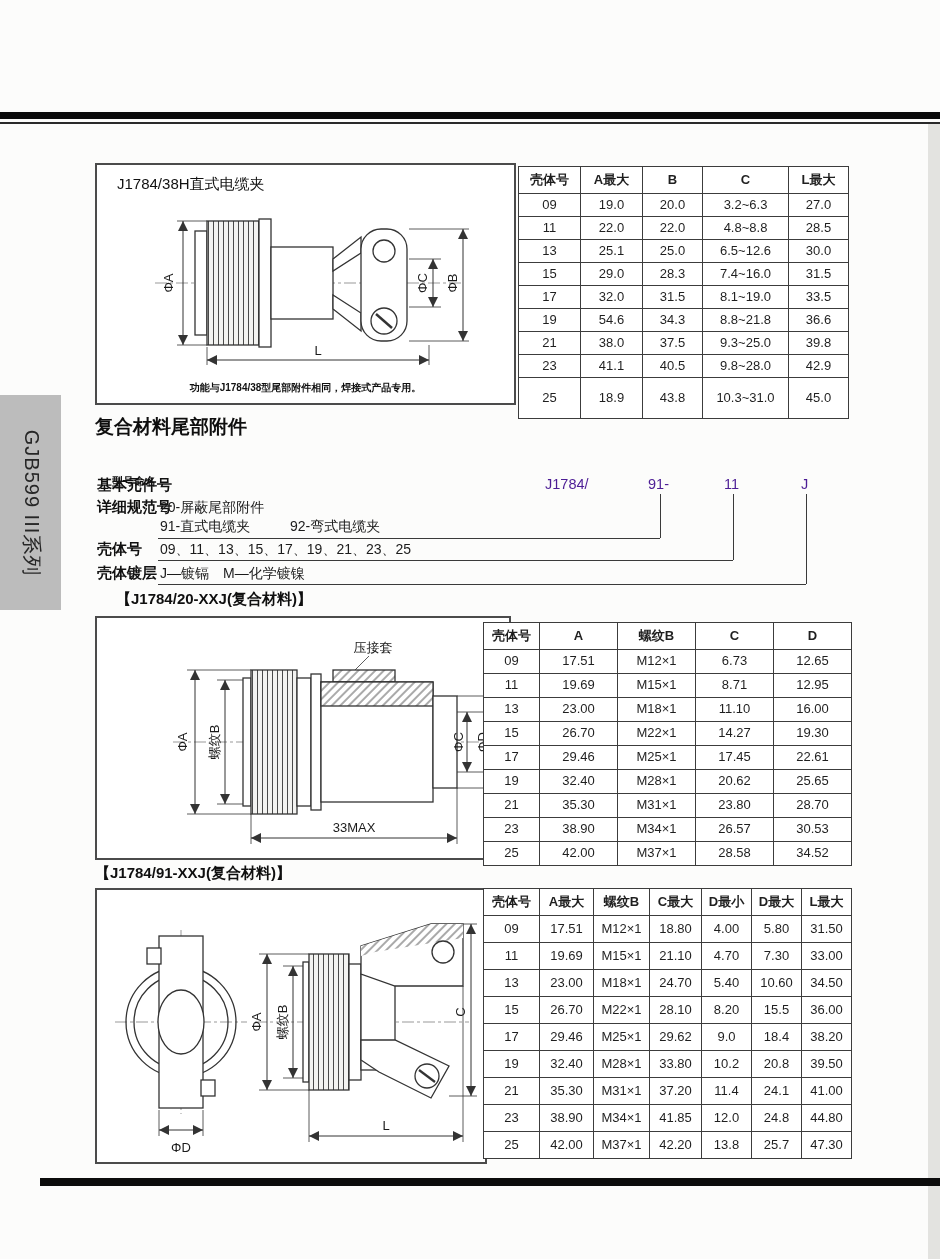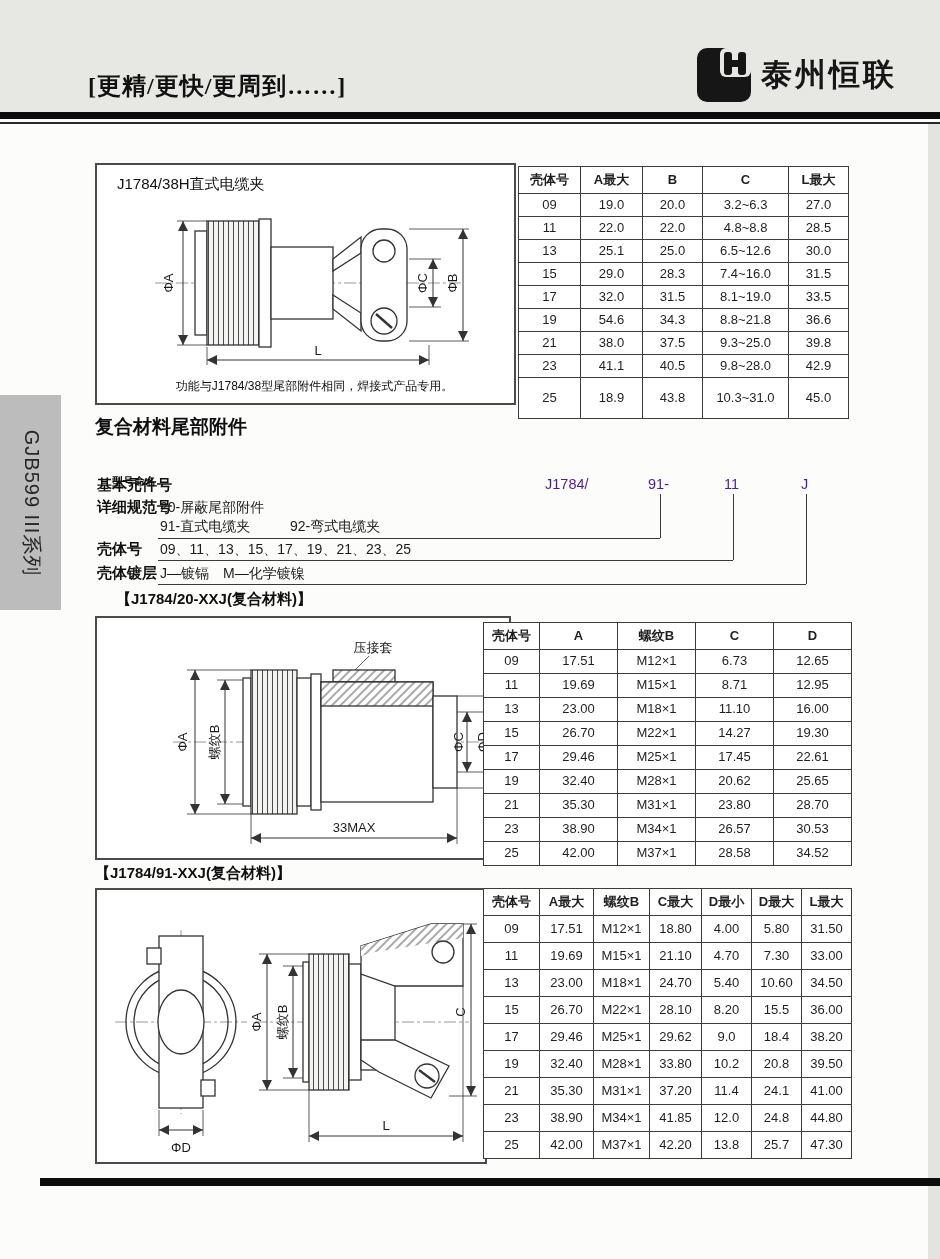--- a/index.html
+++ b/index.html
@@ -11,21 +11,21 @@
           font-weight:bold;font-size:24px;letter-spacing:1px;color:#111;}
   .logo{position:absolute;left:697px;top:48px;display:flex;align-items:center;gap:10px;}
   .logo-type{font-size:31px;font-weight:900;letter-spacing:3px;color:#161616;}
   .bar-top{position:absolute;left:0;top:112px;width:940px;height:7px;background:#0b0b0b;}
   .bar-top2{position:absolute;left:0;top:122px;width:940px;height:2px;background:#2a2a2a;}
   .right-strip{position:absolute;right:0;top:124px;width:12px;height:1135px;background:#e3e3e0;}
   
   .dbox{position:absolute;border:2px solid #4b4b4b;background:#fff;}
   .dbox-title{position:absolute;left:20px;top:10px;font-size:15px;font-weight:500;color:#111;}
   .dbox-caption{position:absolute;left:0;bottom:8px;width:100%;text-align:center;
-                font-size:12px;font-weight:400;color:#111;margin-left:9px;}
+                font-size:10px;font-weight:700;color:#111;}
   
   .dtable{position:absolute;border-collapse:collapse;table-layout:fixed;background:#fff;}
   .dtable th,.dtable td{border:1.6px solid #3c3c3c;text-align:center;padding:0;
                         font-size:13px;color:#1f1f1f;line-height:1.1;}
   .dtable th{height:26px;font-weight:600;}
   #table1 td{height:22px}
   #table1 tbody tr:last-child td{height:40px}
   #table2 td{height:23px}
   #table3 td{height:26px}
   
@@ -70,33 +70,20 @@
       </pattern>
       <marker id="aS" markerWidth="12" markerHeight="10" refX="2" refY="5" orient="auto" markerUnits="userSpaceOnUse">
         <path d="M12,0 L2,5 L12,10 Z" fill="#333"></path>
       </marker>
       <marker id="aE" markerWidth="12" markerHeight="10" refX="10" refY="5" orient="auto" markerUnits="userSpaceOnUse">
         <path d="M0,0 L10,5 L0,10 Z" fill="#333"></path>
       </marker>
     </defs>
   </svg>
 
-  <div class="hdr">
-    <div class="slogan">[更精/更快/更周到……]</div>
-    <div class="logo">
-      <svg width="54" height="54" viewBox="0 0 54 54">
-        <rect x="0" y="0" width="54" height="54" rx="10" fill="#161616"></rect>
-        <rect x="23" y="0" width="31" height="29" rx="6" fill="#e7e7e4"></rect>
-        <rect x="27" y="4" width="8" height="23" rx="3" fill="#161616"></rect>
-        <rect x="41" y="4" width="8" height="23" rx="3" fill="#161616"></rect>
-        <rect x="29" y="12" width="18" height="7" fill="#161616"></rect>
-      </svg>
-      <div class="logo-type">泰州恒联</div>
-    </div>
-  </div>
   <div class="bar-top"></div>
   <div class="bar-top2"></div>
   <div class="right-strip"></div>
 
   <div class="dbox" style="left:95px;top:163px;width:417px;height:238px;">
     <div class="dbox-title">J1784/38H直式电缆夹</div>
     <svg width="413" height="172" viewBox="0 0 413 172" style="position:absolute;left:0;top:32px;">
       <line class="cl" x1="58" y1="86" x2="366" y2="86"></line>
       <rect class="ln" x="98" y="34" width="12" height="104"></rect>
       <rect x="110" y="24" width="52" height="124" fill="url(#knurl)" stroke="#333" stroke-width="1.3"></rect>

